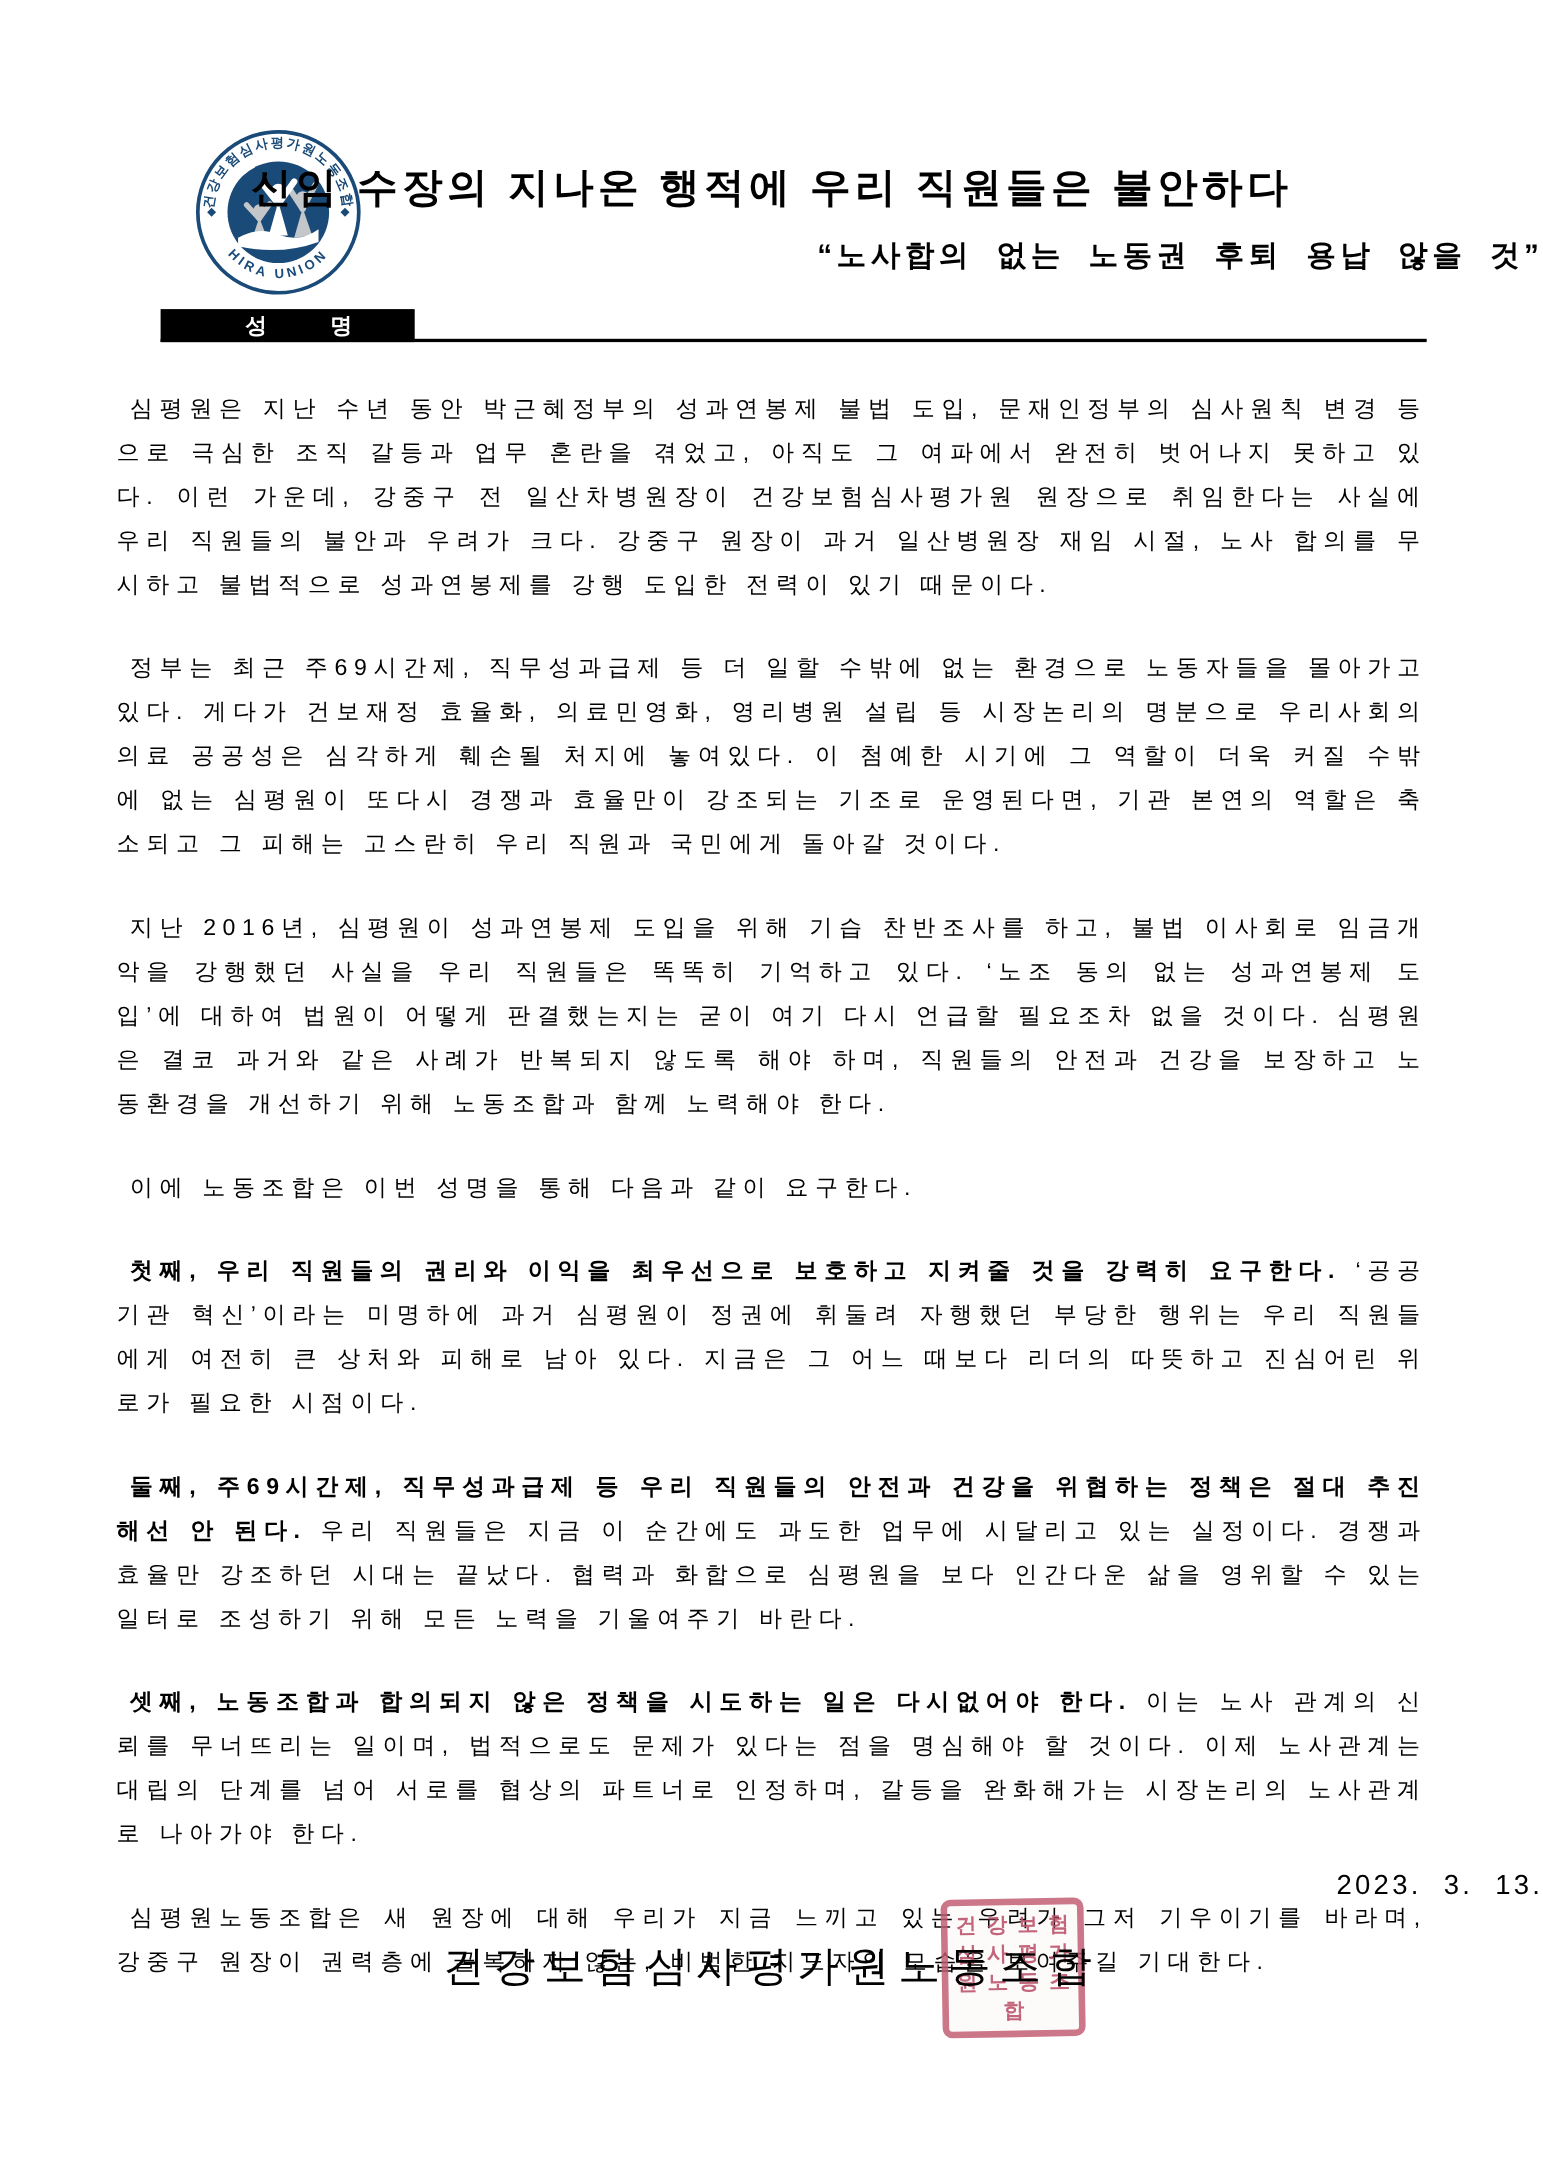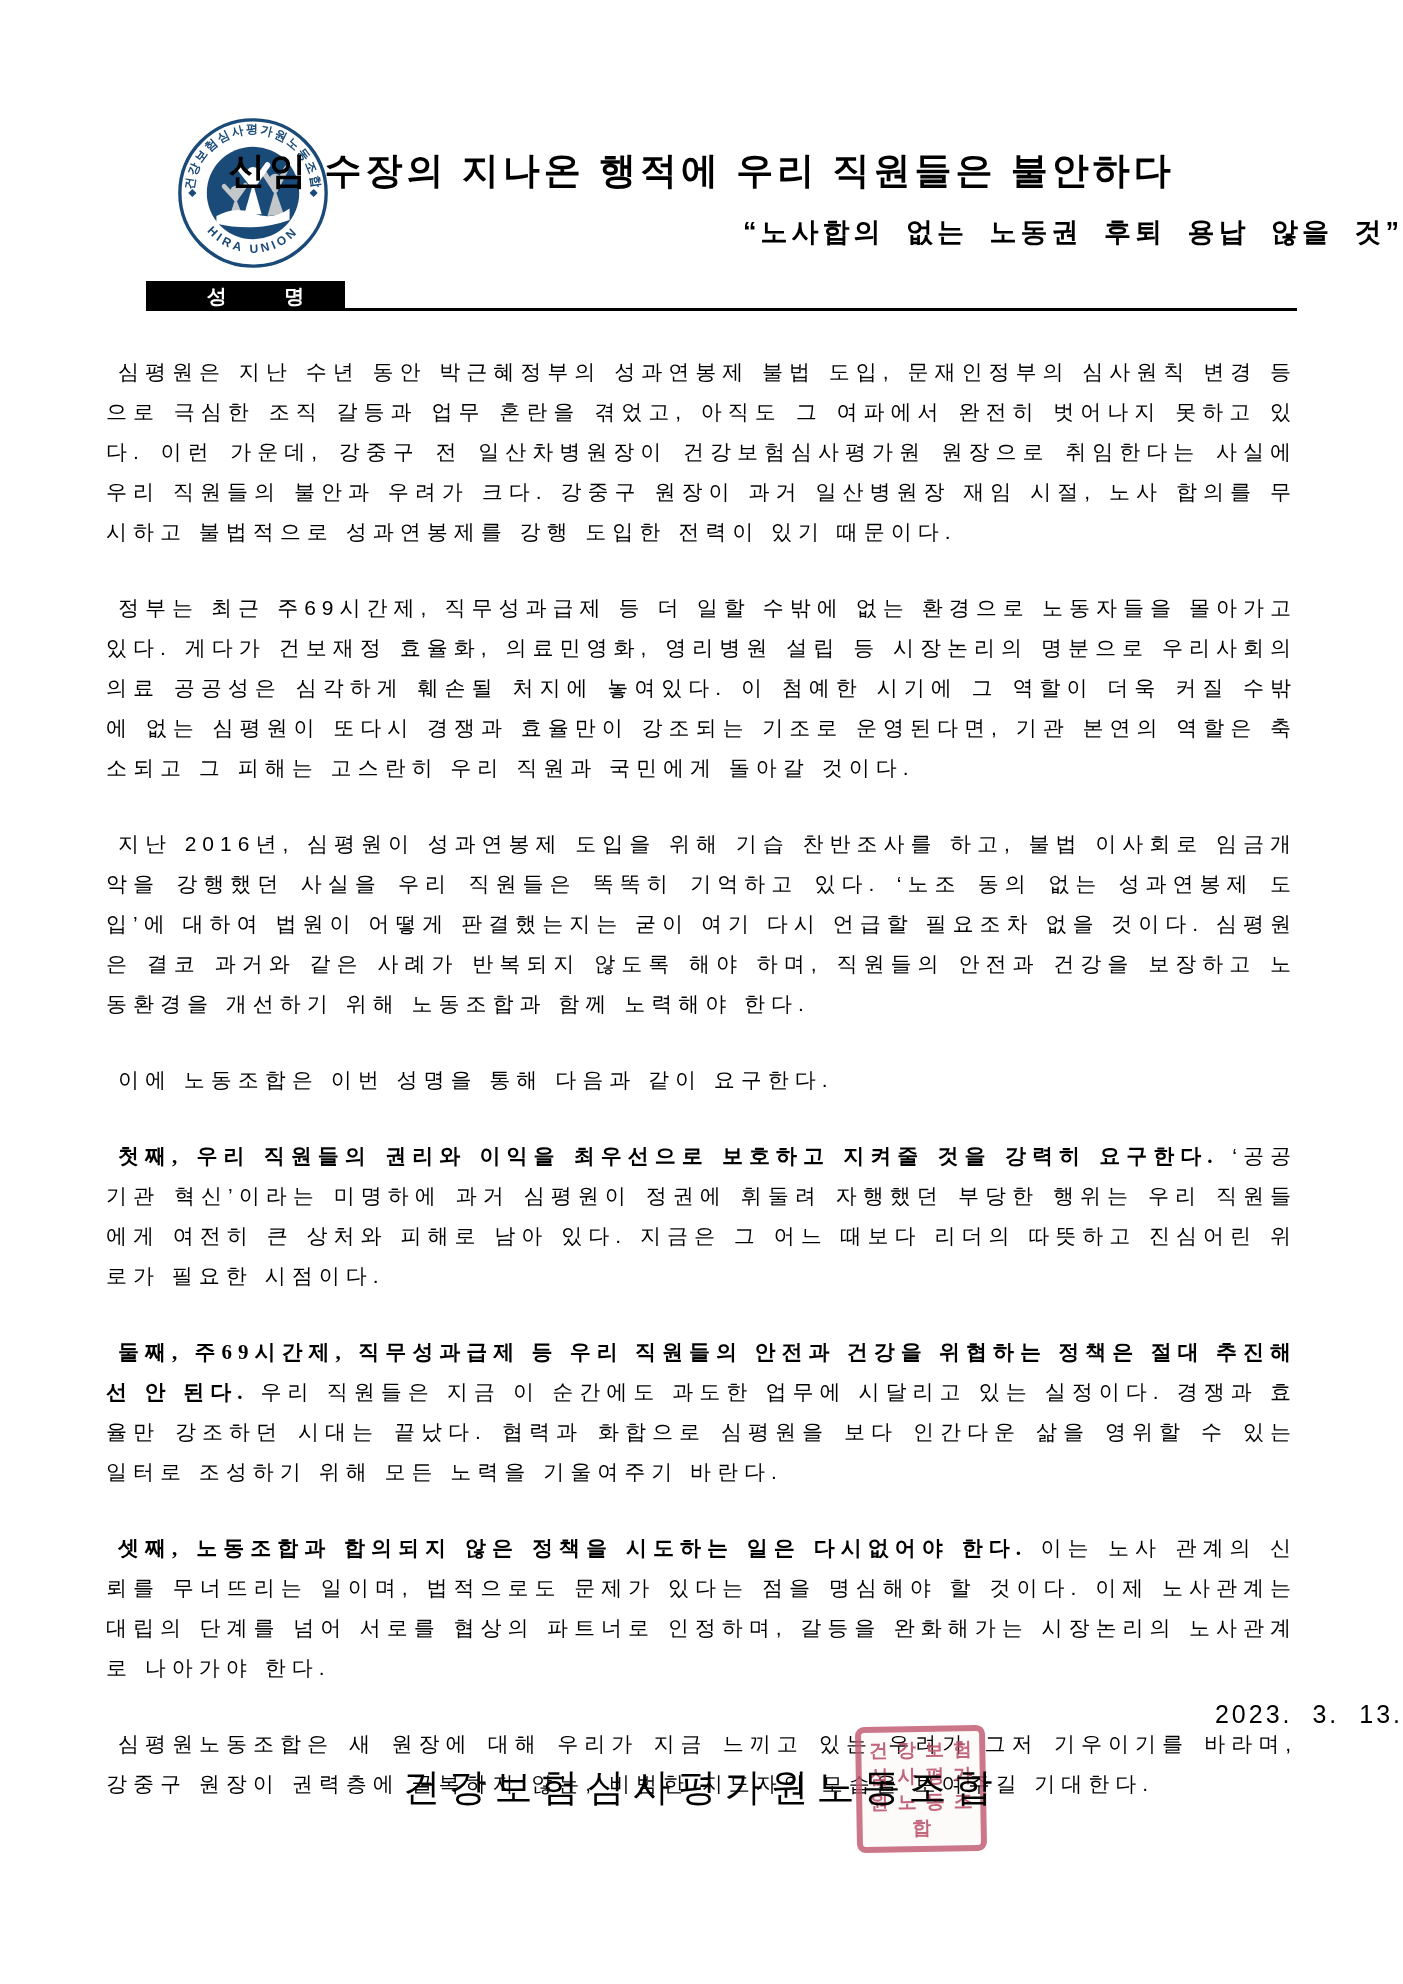--- a/index.html
+++ b/index.html
@@ -21,33 +21,33 @@
   .doc-subtitle {
     position:absolute; top:214px; left:0; width:100%;
     text-align:right; font-size:27px; font-weight:700;
     letter-spacing:4px; word-spacing:10px; white-space:nowrap;
   }
   .stmt-rule {
     position:absolute; left:146px; top:281px; width:1151px; height:30px;
     border-bottom:3px solid #000;
   }
   .stmt-bar {
-    position:absolute; left:0; top:0; width:199px; height:30px;
+    position:absolute; left:0; top:0; width:231px; height:30px;
     background:#000; color:#fff; display:flex; align-items:center; justify-content:center;
     font-size:20px; font-weight:700; letter-spacing:26px; text-indent:26px;padding-left:20px;
   }
 
   
   .content {
     position:absolute; left:106px; top:352px; width:1191px;
     font-size:21px; line-height:40px; letter-spacing:6px;
     text-align:justify; text-justify:inter-character;
   }
   .content p { margin:0 0 36px 0; text-indent:12px; }
-  .content p b { font-weight:700;font-family:Liberation Serif, serif; }
+  .content p b { font-weight:700; }
 
   
   .footer-date {
     position:absolute; top:1700px; left:0; width:100%;
     text-align:right; font-size:25px; letter-spacing:3px; word-spacing:10px;
   }
   .org-name {
     position:absolute; top:1762px; left:0; width:100%;
     text-align:center; font-size:38px; letter-spacing:8px;
     font-family:"Liberation Serif", serif; z-index:2; white-space:nowrap;

